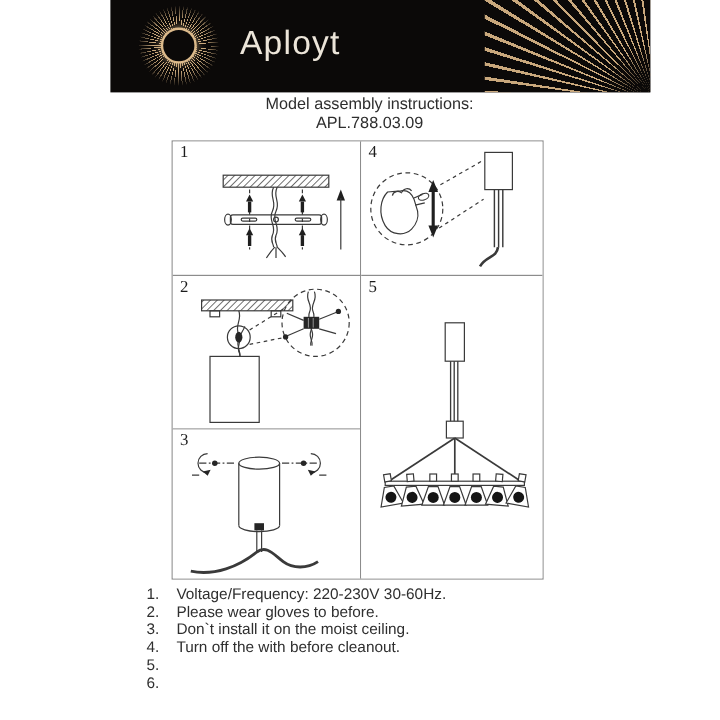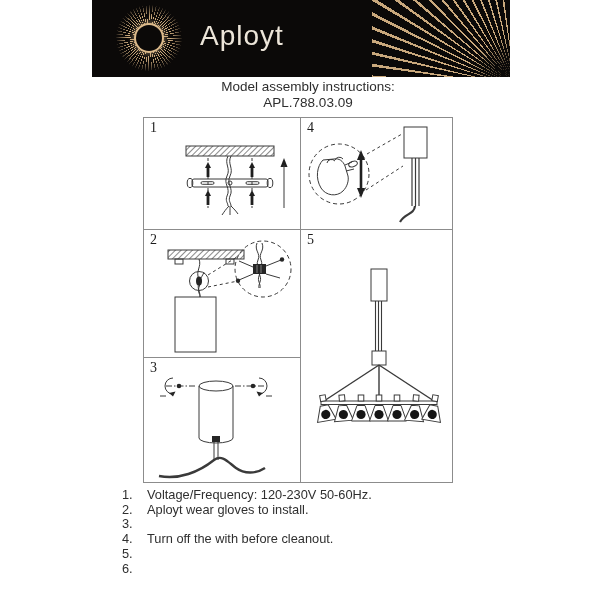--- a/index.html
+++ b/index.html
@@ -1,20 +1,20 @@
 <!DOCTYPE html>
 <html><head>
 <meta charset="utf-8">
 <style>
   * { margin:0; padding:0; box-sizing:border-box; }
   html,body { width:600px; height:600px; background:#ffffff; font-family:"Liberation Sans", sans-serif; }
   .page { position:relative; width:600px; height:600px; background:#fff; overflow:hidden; }
 
   
-  .banner { position:absolute; left:92px; top:0; width:418px; height:77px; background:#0b0908; overflow:hidden; }
+  .banner { position:absolute; left:92px; top:0; width:450px; height:77px; background:#0b0908; overflow:hidden; }
   .burst { position:absolute; left:24px; top:5px; width:66px; height:66px; border-radius:50%;
            background:
              radial-gradient(circle, rgba(11,9,8,0) 0 46%, rgba(11,9,8,.55) 62%, #0b0908 73%),
              repeating-conic-gradient(#c9a87c 0deg 1.6deg, rgba(0,0,0,0) 1.6deg 6deg); }
   .burst-core { position:absolute; left:44px; top:25px; width:26px; height:26px; border-radius:50%;
                 background:#0b0908; box-shadow:0 0 0 2px #dcba8b, 0 0 7px 2px rgba(220,186,139,.7); }
   .brand { position:absolute; left:108px; top:20px; font-size:28px; font-weight:500; color:#ece5d9; letter-spacing:1px; }
   .rays { position:absolute; right:0; top:0; width:138px; height:77px;
           background:
             radial-gradient(circle at 104% 112%, rgba(11,9,8,.85) 0 10%, rgba(11,9,8,0) 30%),
@@ -254,28 +254,29 @@
             </g>
           </g>
         </svg>
       </div>
     </div>
   </div>
 
   <div class="instructions">
     <div class="instr-row">
       <span class="instr-num">1.</span>
-      <span class="instr-txt">Voltage/Frequency: 120-230V 50-60Hz.</span>
+      <span class="instr-txt">Voltage/Frequency: 220-230V 30-60Hz.</span>
     </div>
     <div class="instr-row">
       <span class="instr-num">2.</span>
-      <span class="instr-txt">Aployt wear gloves to install.</span>
+      <span class="instr-txt">Please wear gloves to before.</span>
     </div>
     <div class="instr-row">
       <span class="instr-num">3.</span>
+      <span class="instr-txt">Don`t install it on the moist ceiling.</span>
     </div>
     <div class="instr-row">
       <span class="instr-num">4.</span>
       <span class="instr-txt">Turn off the with before cleanout.</span>
     </div>
     <div class="instr-row">
       <span class="instr-num">5.</span>
     </div>
     <div class="instr-row">
       <span class="instr-num">6.</span>

